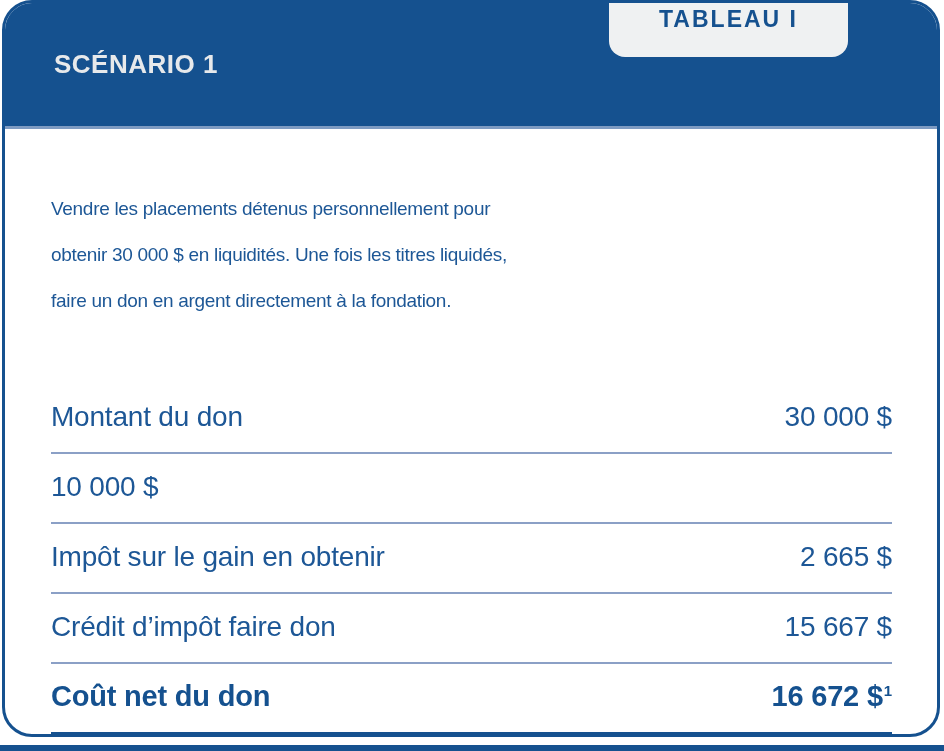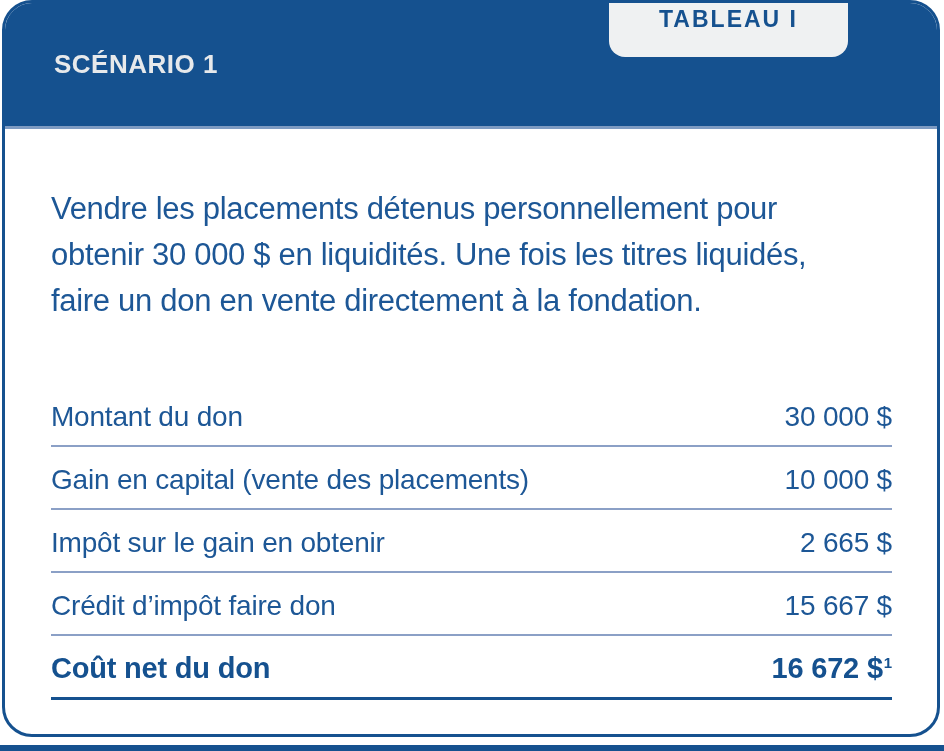--- a/index.html
+++ b/index.html
@@ -33,28 +33,28 @@
     position:absolute;top:0;left:604px;width:239px;height:54px;
     background:var(--tab-background);border-radius:0 0 16px 16px;
     display:flex;align-items:center;justify-content:center;
     z-index:2;padding-bottom:22px;
   }
   .tab-label{
     color:var(--primary-blue);font-size:23px;font-weight:700;
     letter-spacing:2px;font-stretch:condensed;
   }
   .card-body{padding:57px 45px 0 46px;}
-  .description{color:var(--text-blue);font-size:31px;line-height:46px;
+  .description{color:var(--text-blue);font-size:19px;line-height:46px;
     letter-spacing:-0.3px;font-stretch:condensed;}
   .description .line{white-space:nowrap;}
 
   .donation-table{margin-top:60px;}
   .t-row{
     display:flex;justify-content:space-between;align-items:baseline;
-    padding:15px 0 11px 0;border-bottom:2px solid var(--separator-blue);
+    padding:15px 0 18px 0;border-bottom:2px solid var(--separator-blue);
     color:var(--text-blue);font-size:28px;line-height:35px;
     letter-spacing:-0.2px;font-stretch:condensed;
   }
   .t-row .row-label{text-align:left;}
   .t-row .row-value{text-align:right;white-space:nowrap;}
   .t-row.total{
     border-bottom:3px solid var(--primary-blue);
     font-weight:700;font-size:29px;color:var(--primary-blue);
   }
   .t-row.total sup{font-size:15px;font-weight:700;line-height:0;
@@ -72,32 +72,31 @@
 
   <div class="card-header">
     <div class="card-title">SCÉNARIO 1</div>
   </div>
 
   <div class="card-body">
 
     <div class="description">
       <div class="line">Vendre les placements détenus personnellement pour</div>
       <div class="line">obtenir 30 000 $ en liquidités. Une fois les titres liquidés,</div>
-      <div class="line">faire un don en vente directement à la fondation.</div>
+      <div class="line">faire un don en argent directement à la fondation.</div>
     </div>
 
     <div class="donation-table">
 
       <div class="t-row">
         <span class="row-label">Montant du don</span>
         <span class="row-value">30 000 $</span>
       </div>
 
       <div class="t-row">
-        <span class="row-label">Gain en capital (vente des placements)</span>
         <span class="row-value">10 000 $</span>
       </div>
 
       <div class="t-row">
         <span class="row-label">Impôt sur le gain en obtenir</span>
         <span class="row-value">2 665 $</span>
       </div>
 
       <div class="t-row">
         <span class="row-label">Crédit d’impôt faire don</span>

